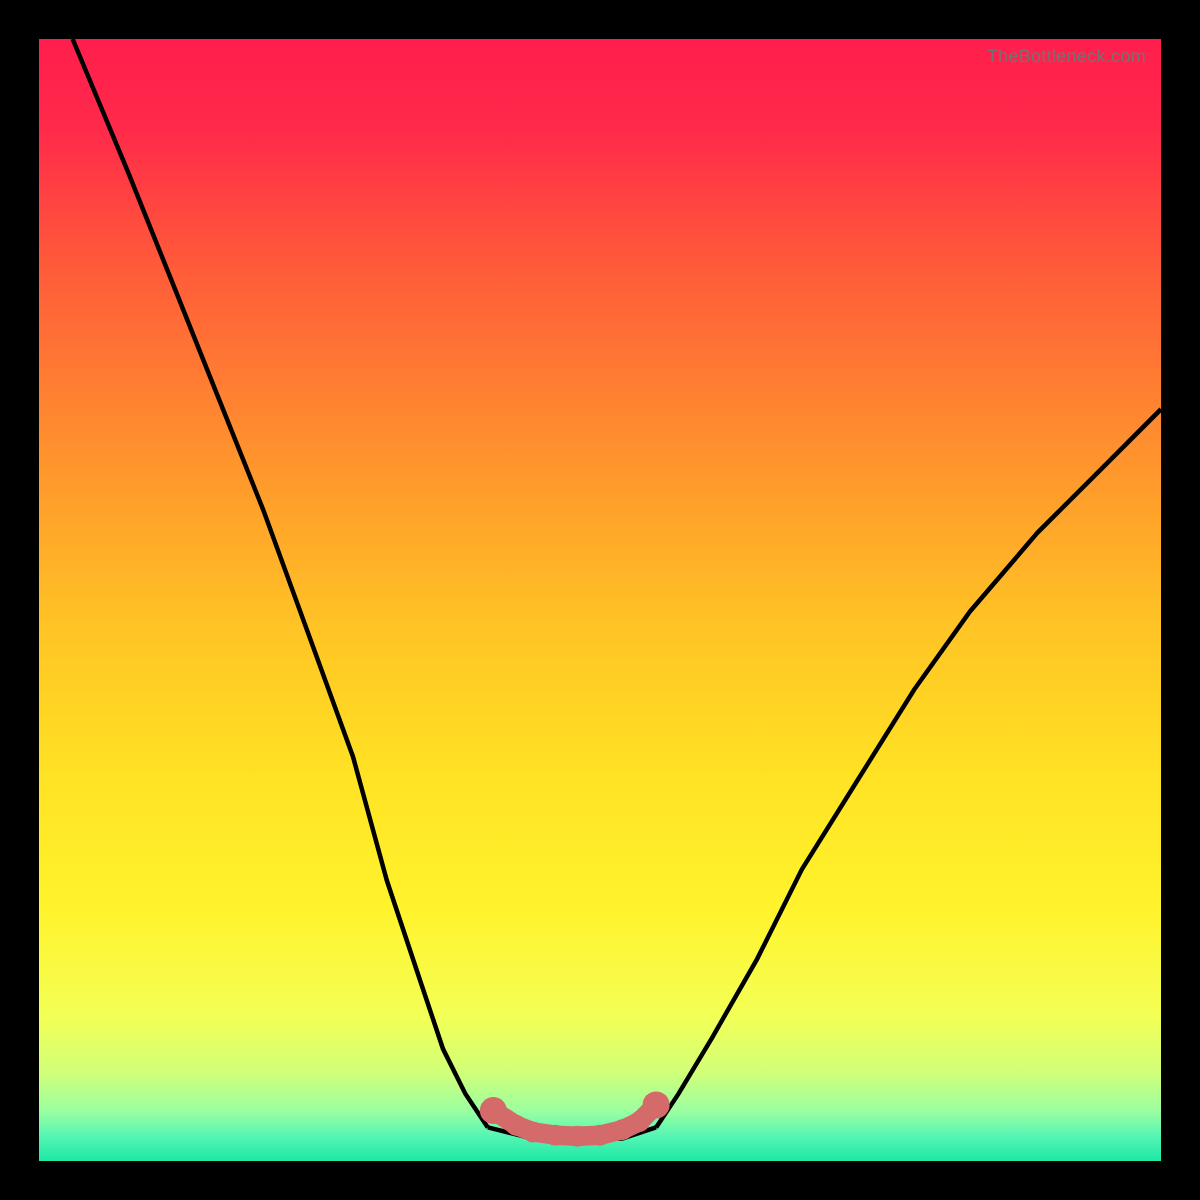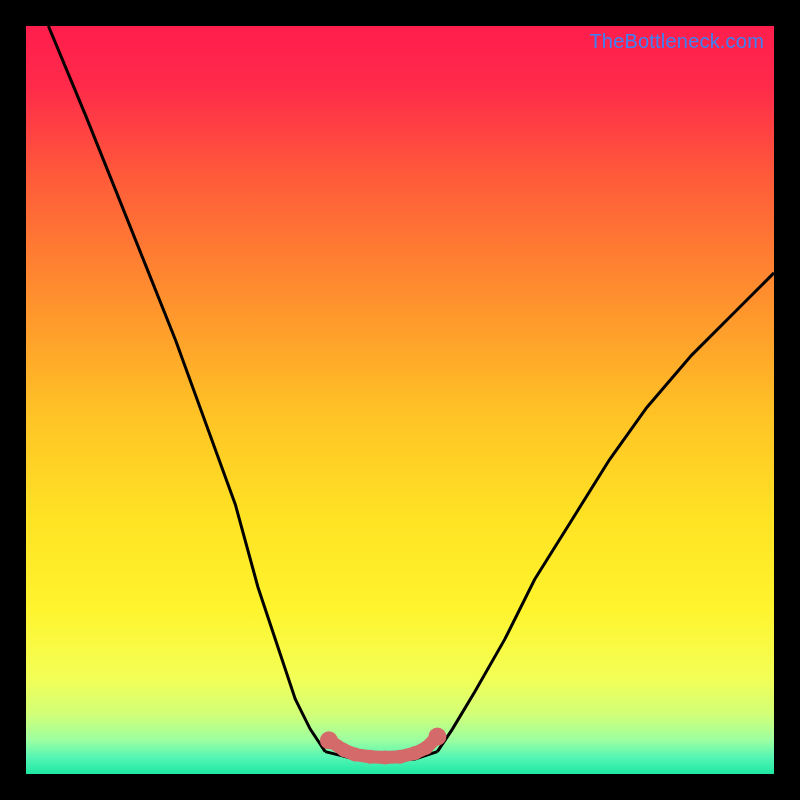--- a/index.html
+++ b/index.html
@@ -24,22 +24,22 @@
     left: 26px;
     top: 26px;
     width: 748px;
     height: 748px;
     overflow: hidden;
   }
   .watermark {
     position: absolute;
     top: 4px;
     right: 10px;
-    color: #3b82f6;
-    font-size: 20px;
+    color: #737373;
+    font-size: 12px;
     font-weight: 500;
     letter-spacing: 0.2px;
   }
   svg { display: block; }
 </style>
 </head>
 <body>
 
 <div class="frame">
   <div class="plot">

